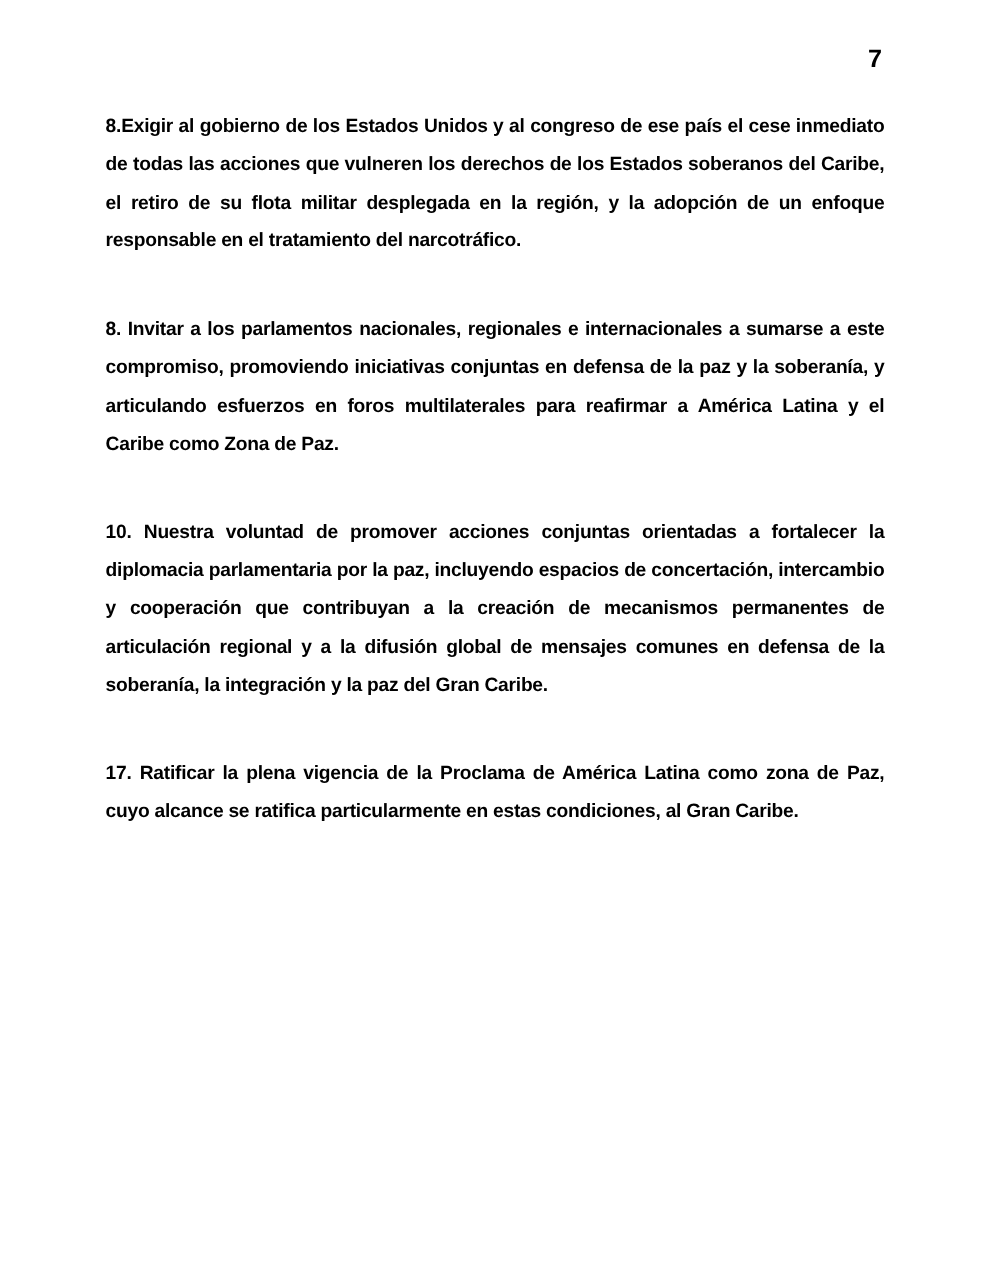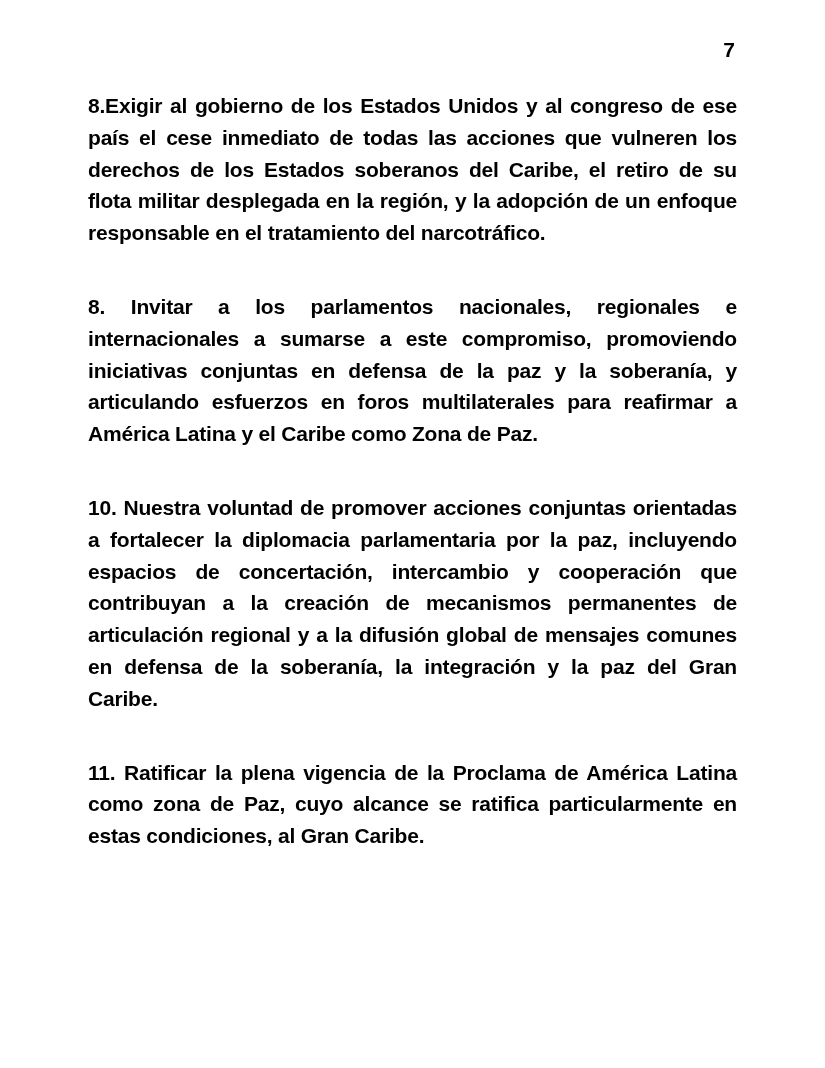--- a/index.html
+++ b/index.html
@@ -25,35 +25,35 @@
     font-size: 21px;
     line-height: 24px;
     font-weight: bold;
   }
   .content {
     padding: 90px 88px 0 88px;
     box-sizing: border-box;
   }
   .content p {
     margin: 0 0 42px 0;
-    font-size: 21px;
+    font-size: 16px;
     line-height: 31.8px;
     font-weight: bold;
     text-align: justify;
     text-justify: inter-word;
     letter-spacing: -0.2px;
   }
   .content p:last-child {
     margin-bottom: 0;
   }
 </style>
 </head>
 <body>
 
 <div class="page">
   <div class="page-number">7</div>
   <div class="content">
     <p>8.Exigir al gobierno de los Estados Unidos y al congreso de ese país el cese inmediato de todas las acciones que vulneren los derechos de los Estados soberanos del Caribe, el retiro de su flota militar desplegada en la región, y la adopción de un enfoque responsable en el tratamiento del narcotráfico.</p>
     <p>8. Invitar a los parlamentos nacionales, regionales e internacionales a sumarse a este compromiso, promoviendo iniciativas conjuntas en defensa de la paz y la soberanía, y articulando esfuerzos en foros multilaterales para reafirmar a América Latina y el Caribe como Zona de Paz.</p>
     <p>10. Nuestra voluntad de promover acciones conjuntas orientadas a fortalecer la diplomacia parlamentaria por la paz, incluyendo espacios de concertación, intercambio y cooperación que contribuyan a la creación de mecanismos permanentes de articulación regional y a la difusión global de mensajes comunes en defensa de la soberanía, la integración y la paz del Gran Caribe.</p>
-    <p>11. Ratificar la plena vigencia de la Proclama de América Latina como zona de Paz, cuyo alcance se ratifica particularmente en estas condiciones, al Gran Caribe.</p>
+    <p>17. Ratificar la plena vigencia de la Proclama de América Latina como zona de Paz, cuyo alcance se ratifica particularmente en estas condiciones, al Gran Caribe.</p>
   </div>
 </div>
 
 </body></html>

